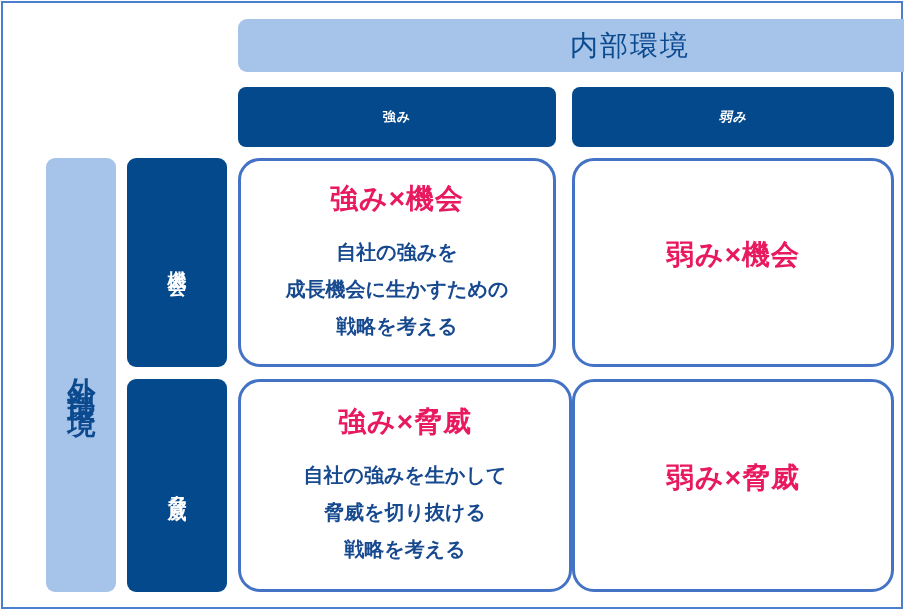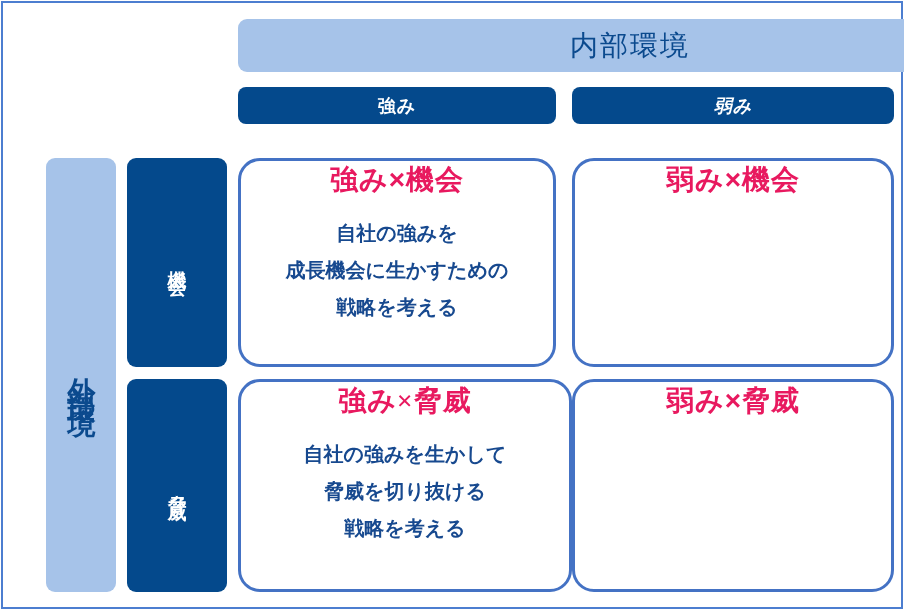--- a/index.html
+++ b/index.html
@@ -29,26 +29,26 @@
     background: #a6c3e9;
     border-radius: 9px;
     display: flex; align-items: center; justify-content: center;
     color: #0b4a8e;
     font-size: 28px;
     font-weight: normal;
     letter-spacing: 2px;
   }
   .col-header {
     position: absolute;
-    top: 87px; height: 37px;
+    top: 87px; height: 60px;
     background: #04498c;
     border-radius: 8px;
     display: flex; align-items: center; justify-content: center;
     color: #ffffff;
-    font-size: 18px;
+    font-size: 13px;
     font-weight: bold;
     letter-spacing: 1px;
   }
   .col-s { left: 238px; width: 318px; }
   .col-w { left: 572px; width: 322px; font-style: italic; }
   
   .side-header {
     position: absolute;
     left: 46px; top: 158px;
     width: 70px; height: 434px;
@@ -81,26 +81,26 @@
   
   .quad {
     position: absolute;
     background: #ffffff;
     border: 3px solid #4472c4;
     border-radius: 22px;
     box-sizing: border-box;
     display: flex;
     flex-direction: column;
     align-items: center;
-    justify-content: flex-start;
+    justify-content: center;
     text-align: center;
   }
   .q-so { left: 238px; top: 158px; width: 318px; height: 209px; }
   .q-wo { left: 572px; top: 158px; width: 322px; height: 209px; gap: 8px; }
-  .q-st { left: 238px; top: 379px; width: 334px; height: 213px; font-family: Liberation Serif, serif; }
+  .q-st { left: 238px; top: 379px; width: 334px; height: 213px; }
   .q-wt { left: 572px; top: 379px; width: 322px; height: 213px; }
   .q-title {
     color: #e8195f;
     font-size: 28px;
     font-weight: bold;
     letter-spacing: 1px;
     margin-bottom: 16px;
   }
   .q-body {
     color: #17498f;

